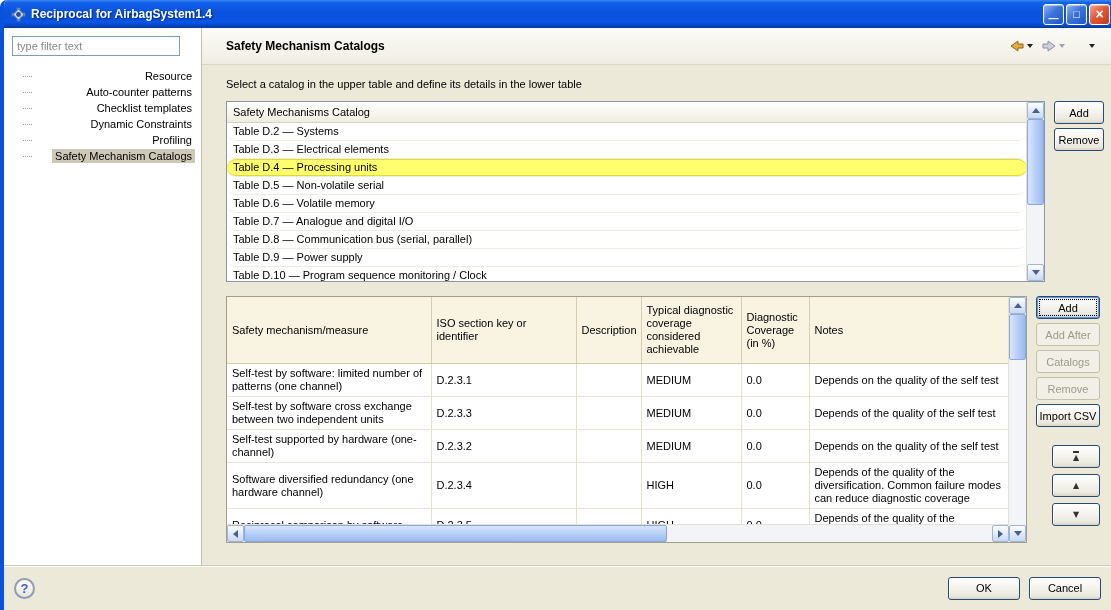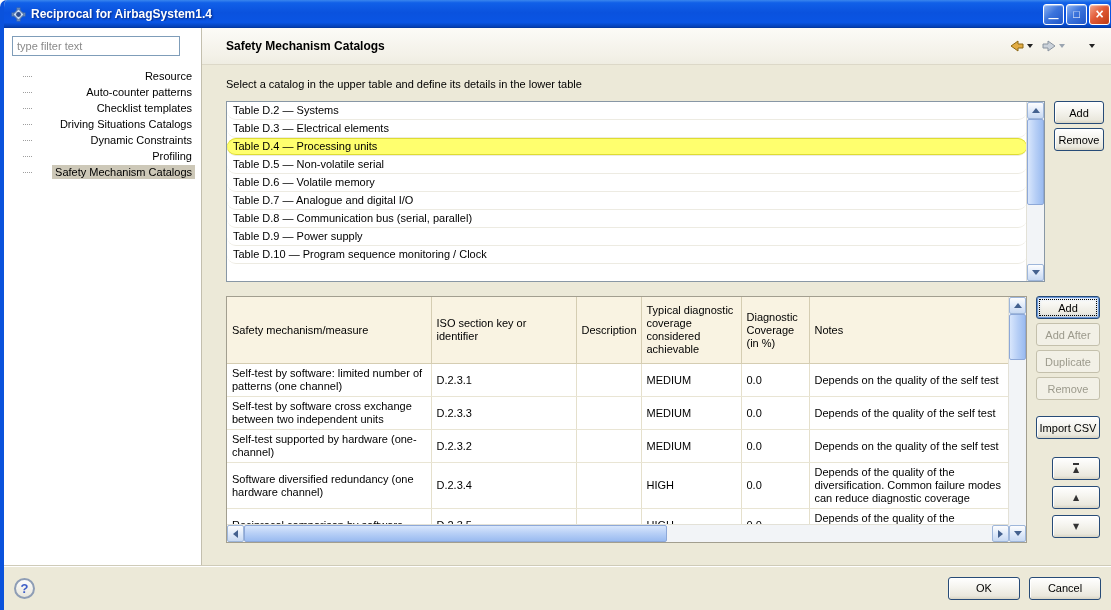--- a/index.html
+++ b/index.html
@@ -136,21 +136,20 @@
   </div>
 
   <div class="wbody">
 
     <div class="sidebar">
       <input class="filter-input" type="text" placeholder="type filter text" style="">
       <ul class="tree" id="tree">
           <li class="tree-item"><span class="tree-label">Resource</span></li>
           <li class="tree-item"><span class="tree-label">Auto-counter patterns</span></li>
           <li class="tree-item"><span class="tree-label">Checklist templates</span></li>
-          <li class="tree-item"><span class="tree-label">Driving Situations Catalogs</span></li>
           <li class="tree-item"><span class="tree-label">Dynamic Constraints</span></li>
           <li class="tree-item"><span class="tree-label">Profiling</span></li>
           <li class="tree-item"><span class="tree-label selected">Safety Mechanism Catalogs</span></li>
         </ul>
     </div>
 
     <div class="content">
 
       <div class="content-header">
         <span class="content-title">Safety Mechanism Catalogs</span>
@@ -172,20 +171,21 @@
           </span>
         </div>
       </div>
 
       <div class="content-body">
         <div class="instruction">Select a catalog in the upper table and define its details in the lower table</div>
 
         <div class="upper-section">
           <div class="catalog-box">
             <div class="catalog-viewport">
+              <div class="catalog-header">Safety Mechanisms Catalog</div>
               <div id="catalog-rows">
                   <div class="catalog-row">Table D.2 — Systems</div>
                   <div class="catalog-row">Table D.3 — Electrical elements</div>
                   <div class="catalog-row selected">Table D.4 — Processing units</div>
                   <div class="catalog-row">Table D.5 — Non-volatile serial</div>
                   <div class="catalog-row">Table D.6 — Volatile memory</div>
                   <div class="catalog-row">Table D.7 — Analogue and digital I/O</div>
                   <div class="catalog-row">Table D.8 — Communication bus (serial, parallel)</div>
                   <div class="catalog-row">Table D.9 — Power supply</div>
                   <div class="catalog-row">Table D.10 — Program sequence monitoring / Clock</div>
@@ -295,23 +295,23 @@
               </div>
               <div class="sb-btn">
                   <span class="tri tri-right"></span>
                 </div>
             </div>
           </div>
           <div class="side-buttons">
             <div class="side-buttons" id="details-buttons" style="margin-left:0;">
                 <button class="xp-btn w64 focused">Add</button>
                 <button class="xp-btn w64 disabled" disabled="">Add After</button>
-                <button class="xp-btn w64 disabled" disabled="">Duplicate</button>
+                <button class="xp-btn w64 disabled" disabled="">Catalogs</button>
                 <button class="xp-btn w64 disabled" disabled="">Remove</button>
-                <button class="xp-btn w64" style="margin-top: 12px;">Import CSV</button>
+                <button class="xp-btn w64" style="margin-top: 0;">Import CSV</button>
               </div>
             <div class="move-buttons" id="move-buttons">
                 <button class="xp-btn move-btn">
                   <span class="move-glyph bar">▲</span>
                 </button>
                 <button class="xp-btn move-btn">
                   <span class="move-glyph">▲</span>
                 </button>
                 <button class="xp-btn move-btn">
                   <span class="move-glyph">▼</span>

